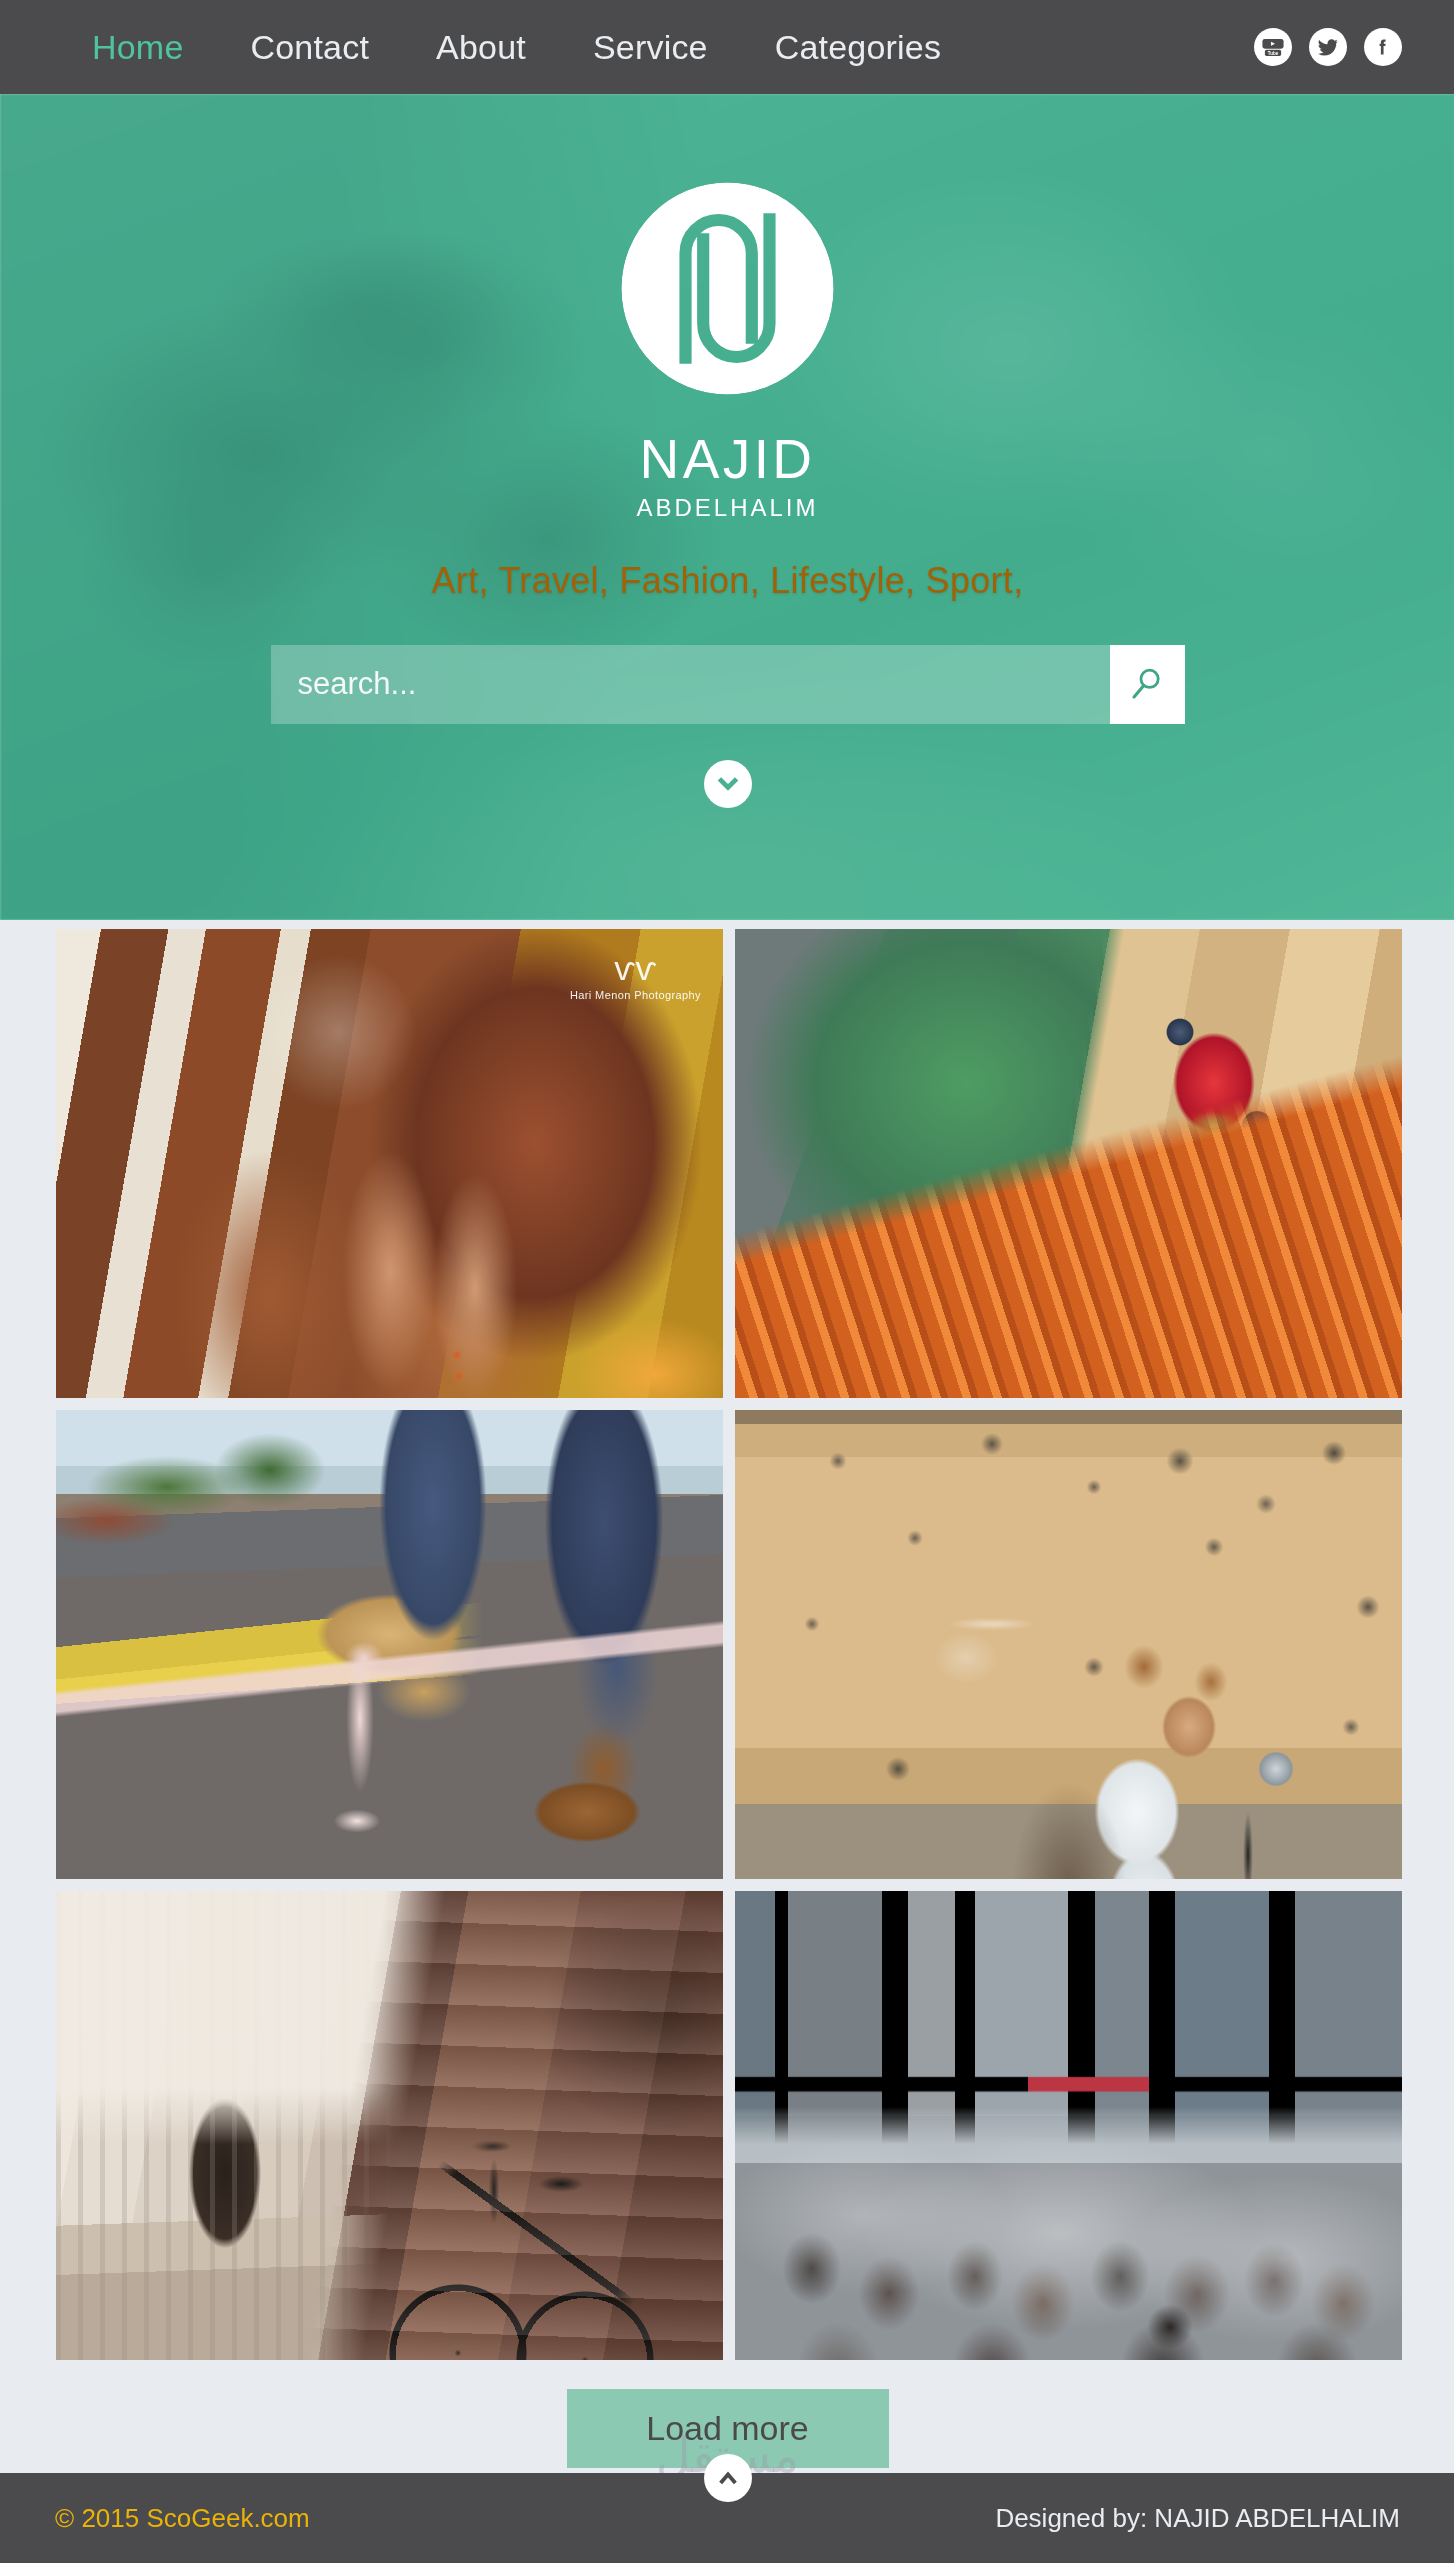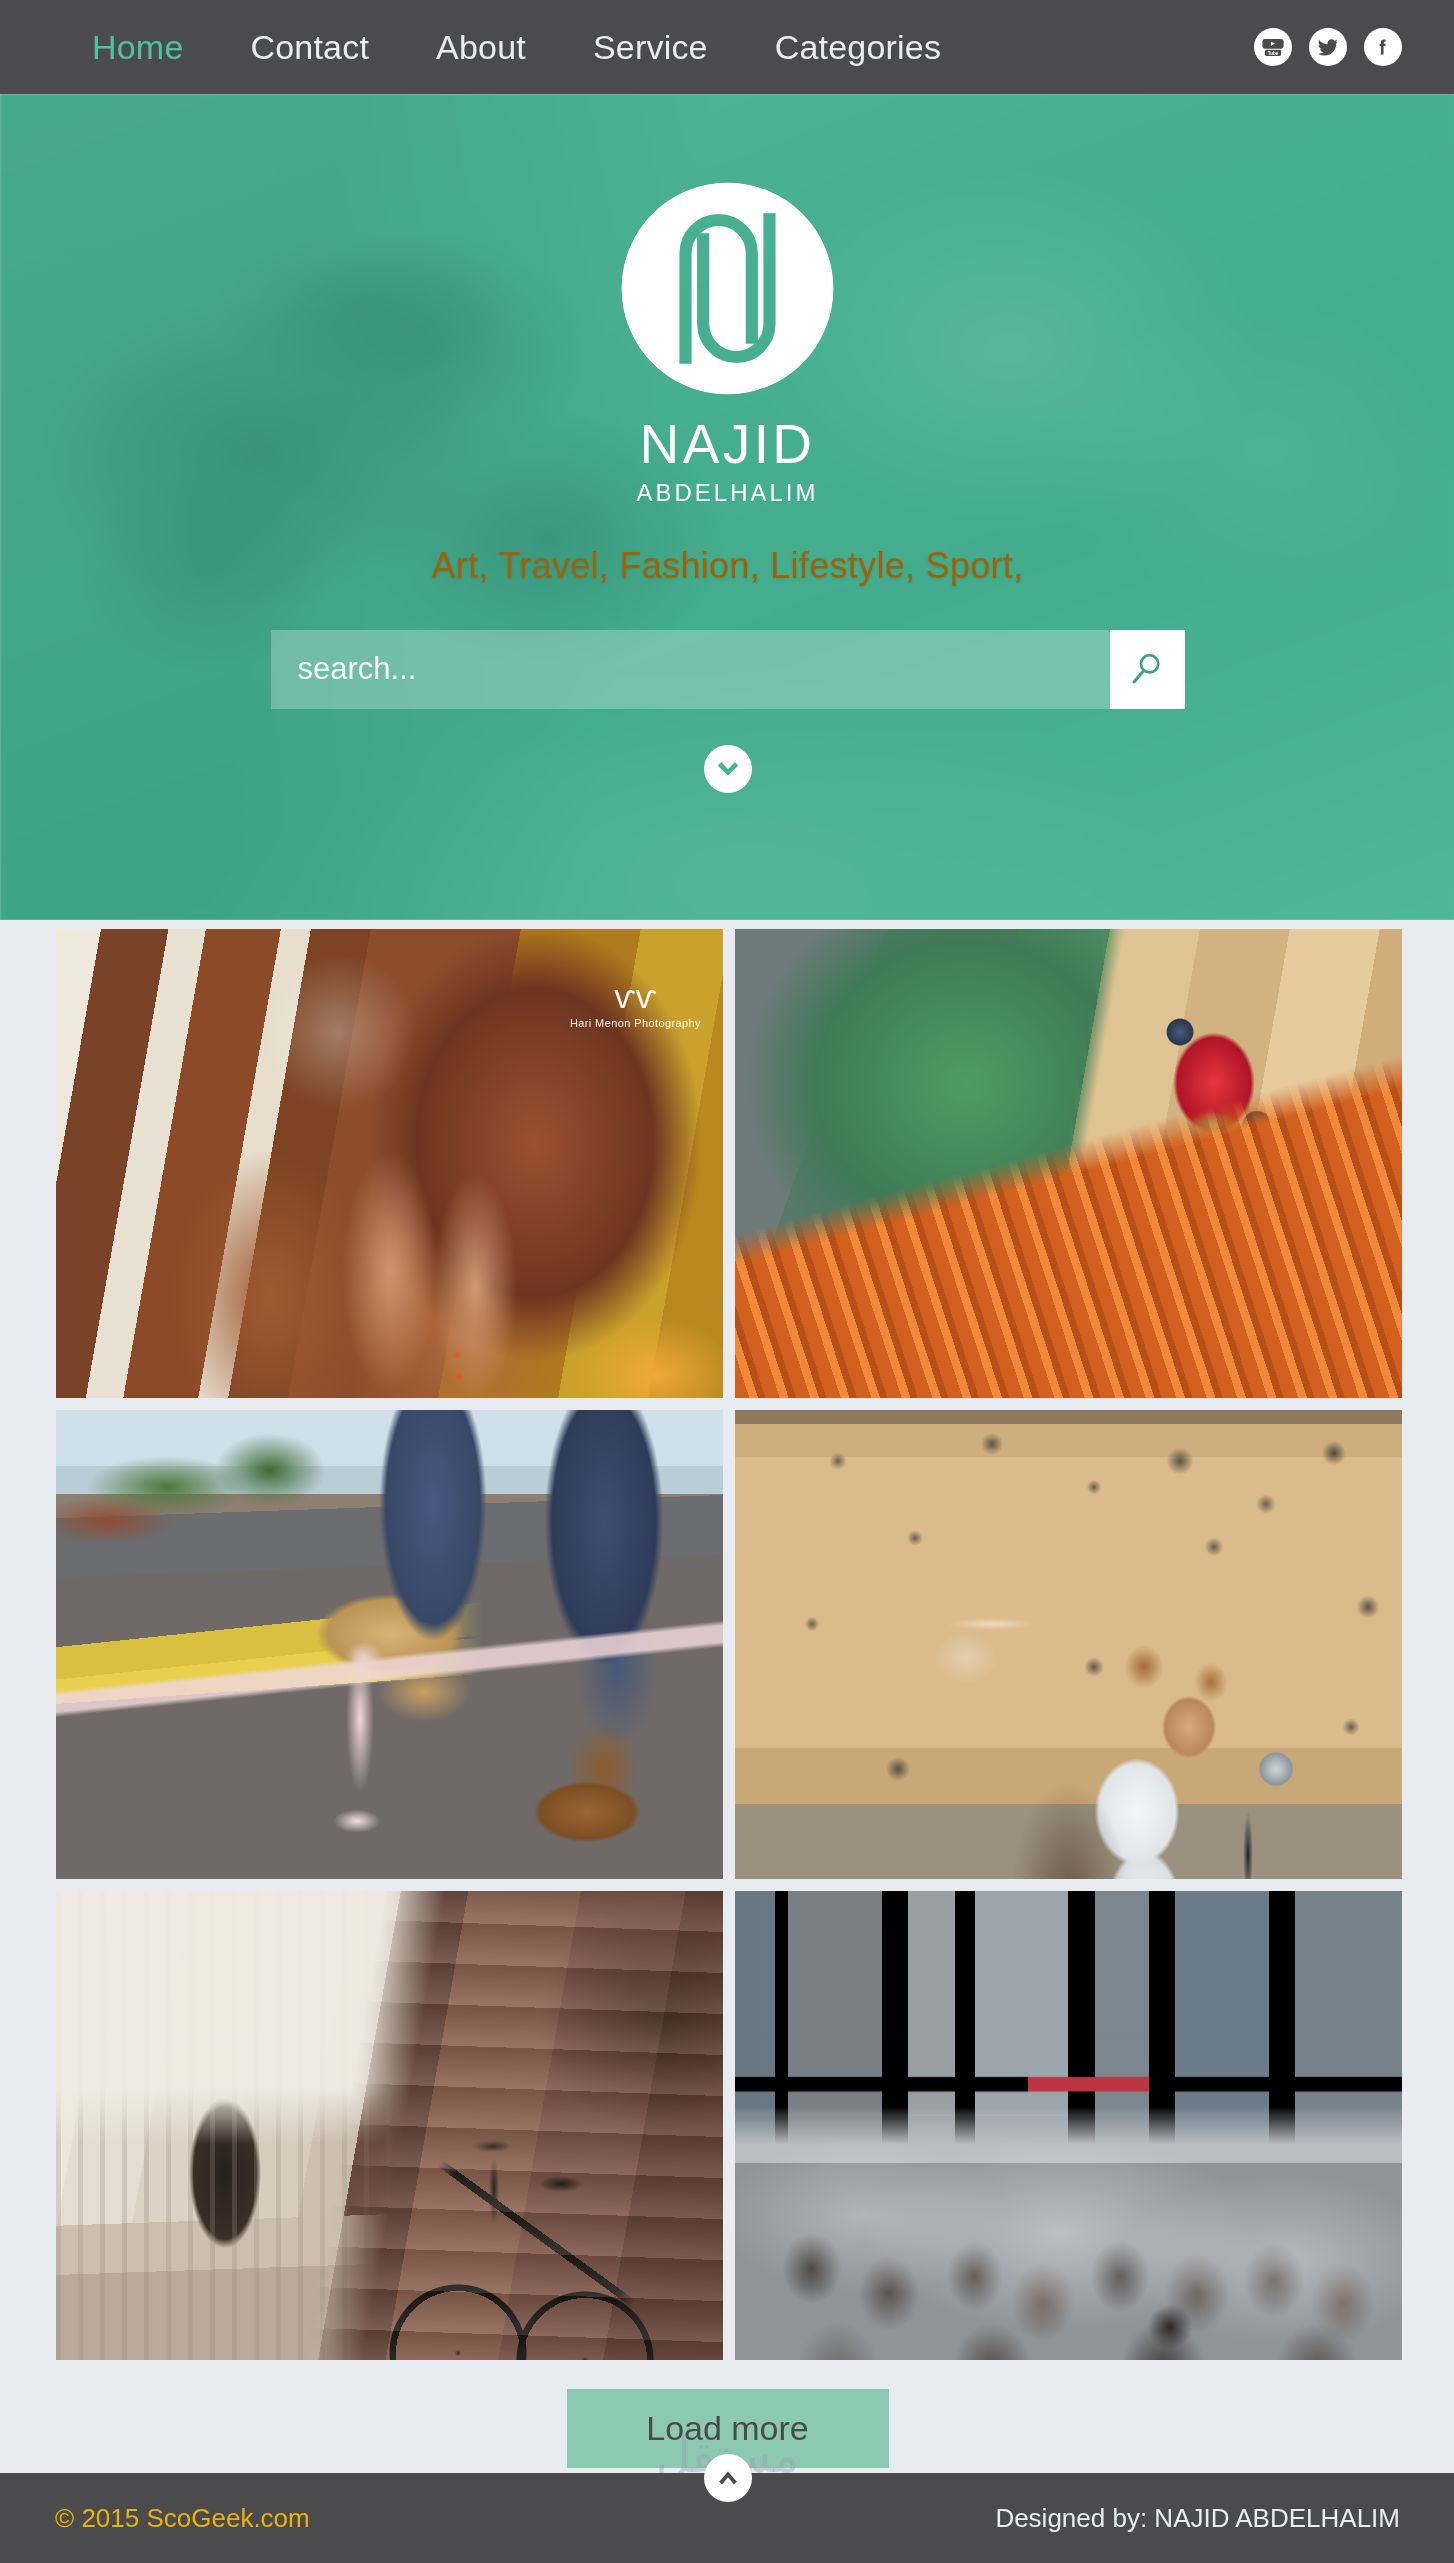--- a/index.html
+++ b/index.html
@@ -67,21 +67,21 @@
   .hero-inner {
     position: absolute; inset: 0;
     display: flex; flex-direction: column; align-items: center;
   }
 
   
   .logo-mark {
     margin-top: 84px; width: 221px; height: 221px;
   }
   .brand-name {
-    margin-top: 18px;
+    margin-top: 33px;
     color: #ffffff; font-size: 55px; letter-spacing: 3.4px; font-weight: 300;
     line-height: 1;
   }
   .brand-sub {
     margin-top: 6.8px;
     color: #ffffff; font-size: 24px; letter-spacing: 3px; font-weight: 300;
   }
   .tagline {
     margin-top: 36px;
     color: #a16207; font-size: 36px; font-weight: 300; line-height: 1.28;
@@ -161,21 +161,21 @@
       radial-gradient(circle 6.8px at 342px 582px, #e4561f, rgba(228,86,31,0) 70%),
       radial-gradient(circle 6.8px at 344px 602px, #e4561f, rgba(228,86,31,0) 70%),
       radial-gradient(circle 6.8px at 346px 623px, #e4561f, rgba(228,86,31,0) 70%),
       radial-gradient(circle 6.8px at 347px 644px, #e4561f, rgba(228,86,31,0) 70%),
       radial-gradient(circle 6.8px at 401px 426px, #e4561f, rgba(228,86,31,0) 70%),
       radial-gradient(circle 6.8px at 403px 447px, #e4561f, rgba(228,86,31,0) 70%);
   }
   .wm-monk {
     position: absolute; right: 22px; top: 19px;
     color: rgba(255,255,255,.92); text-align: center;
-    font-size: 11px; letter-spacing: 0.4px; line-height: 1.2; margin-top: 28px;
+    font-size: 11px; letter-spacing: 0.4px; line-height: 1.2;
   }
   .wm-monk .glyph { font-size: 34px; font-weight: 300; letter-spacing: 0.9px; display: block; }
 
   
   .art-berries {
     background:
       radial-gradient(ellipse 274px 257px at 231px 154px, #4e9d63, #3f7a57 55%, rgba(63,122,87,0) 80%),
       linear-gradient(110deg, #6d7a79 0 18%, #57796c 18% 34%, #4c8d62 34% 52%, #5b7e6f 52% 64%, #7c7a6e 64% 100%);
   }
   .art-berries::before {

